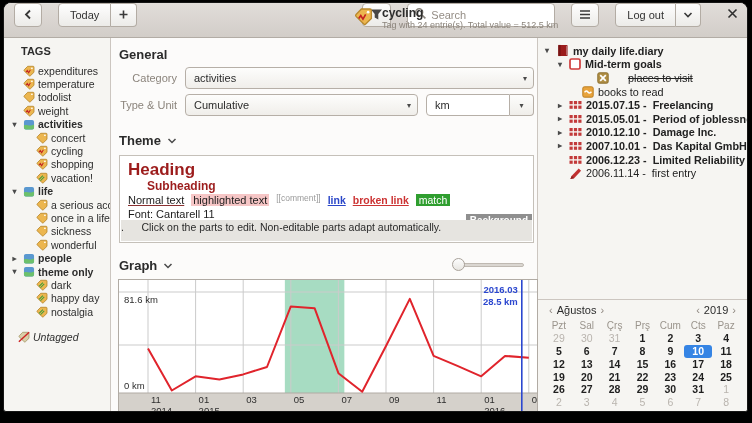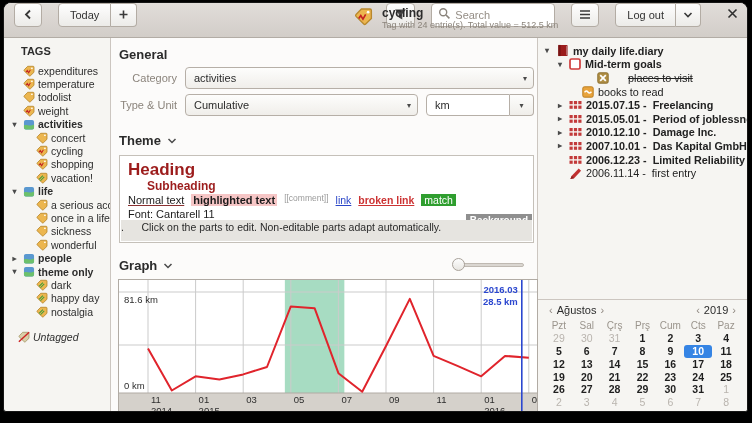--- a/index.html
+++ b/index.html
@@ -16,21 +16,21 @@
          background:linear-gradient(#fefefe,#ecebe8); font-size:11px; color:#333;
          display:inline-flex; align-items:center; justify-content:center; padding:0 11px; cursor:default; }
   .icon-btn { padding:0 7px; }
   .linked { display:inline-flex; }
   .linked .btn { border-radius:0; border-left-width:0; }
   .linked .btn:first-child { border-radius:4px 0 0 4px; border-left-width:1px; }
   .linked .btn:last-child { border-radius:0 4px 4px 0; }
   .header-center { position:absolute; left:350px; top:3px; display:flex; gap:9px; align-items:center; }
   .title { font-size:12px; font-weight:bold; color:#2c2c2c; line-height:14px; }
   .subtitle { font-size:9px; color:#8b847b; line-height:11px; }
-  .search { height:24px; width:124px; background:#fff; border:1px solid #b3aca4; border-radius:4px;
+  .search { height:24px; width:148px; background:#fff; border:1px solid #b3aca4; border-radius:4px;
             display:flex; align-items:center; padding:0 4px 0 6px; gap:4px; }
   .search input { border:none; outline:none; width:90px; font-size:11px; color:#333; background:transparent;
                   font-family:"Liberation Sans", sans-serif; }
   .search input::placeholder { color:#948d85; }
   .push-right { margin-left:auto; }
   .close-x { width:22px; height:22px; display:flex; align-items:center; justify-content:center; margin-left:4px; }
   
   .content { flex:1; display:flex; min-height:0; }
   .tags-panel { width:107px; flex:0 0 auto; border-right:1px solid #ccc6c0; padding-top:7px; overflow:hidden; }
   .tags-title { font-size:11px; font-weight:bold; color:#2d2d2d; padding-left:17px; margin-bottom:7px; }
@@ -62,23 +62,23 @@
   .unit-drop { width:24px; height:22px; border:1px solid #b6afa7; border-left:none; border-radius:0 4px 4px 0;
                background:linear-gradient(#fdfdfc,#f0eeea); display:flex; align-items:center; justify-content:center;
                font-size:8px; color:#4a4a4a; }
   .theme-sect { margin-top:15px; }
   .theme-box { margin-top:6px; position:relative; height:88px; background:#fff;
                border:1px solid #c5c0b9; padding:4px 8px; overflow:hidden; }
   .th-heading { font-size:17px; font-weight:bold; color:#9c1c1c; line-height:19px; }
   .th-sub { font-size:12px; font-weight:bold; color:#9c1c1c; margin-left:19px; line-height:14px; }
   .th-row { font-size:11px; color:#1c1c1c; margin-top:1px; display:flex; align-items:baseline; gap:7px; }
   .th-normal { text-decoration:underline; text-decoration-color:#8a3030; }
-  .th-hl { background:#f6c6c6; padding:0 2px;font-weight:bold; }
+  .th-hl { background:#f6c6c6; padding:0 2px; }
   .th-comment { font-size:8.5px; color:#9a9a9a; position:relative; top:-3px; }
-  .th-link { color:#2a46c8; text-decoration:underline; font-weight:normal; font-size:10.5px; }
+  .th-link { color:#2a46c8; text-decoration:underline; font-weight:bold; font-size:10.5px; }
   .th-broken { color:#cc3333; text-decoration:underline; font-weight:bold; font-size:10.5px; }
   .th-match { background:#2f9e2f; color:#fff; padding:0 3px; font-size:10.5px; }
   .th-font { font-size:11px; color:#1c1c1c; margin-top:2px; }
   .th-chip { position:absolute; right:1px; bottom:15px; background:#8f8f8f; color:#fff;
              font-size:10px; font-weight:bold; padding:0 4px; line-height:13px; }
   .th-hint { position:absolute; left:1px; right:1px; bottom:1px; height:21px; background:#e6e4e0;
              font-size:10.5px; color:#2a2a2a; line-height:14px; white-space:pre; }
   .graph-sect { margin-top:13px; }
   .slider { position:relative; width:72px; height:14px; margin-left:auto; margin-right:10px; }
   .slider-track { position:absolute; left:7px; right:0; top:5px; height:4px; background:#dad6d1;

